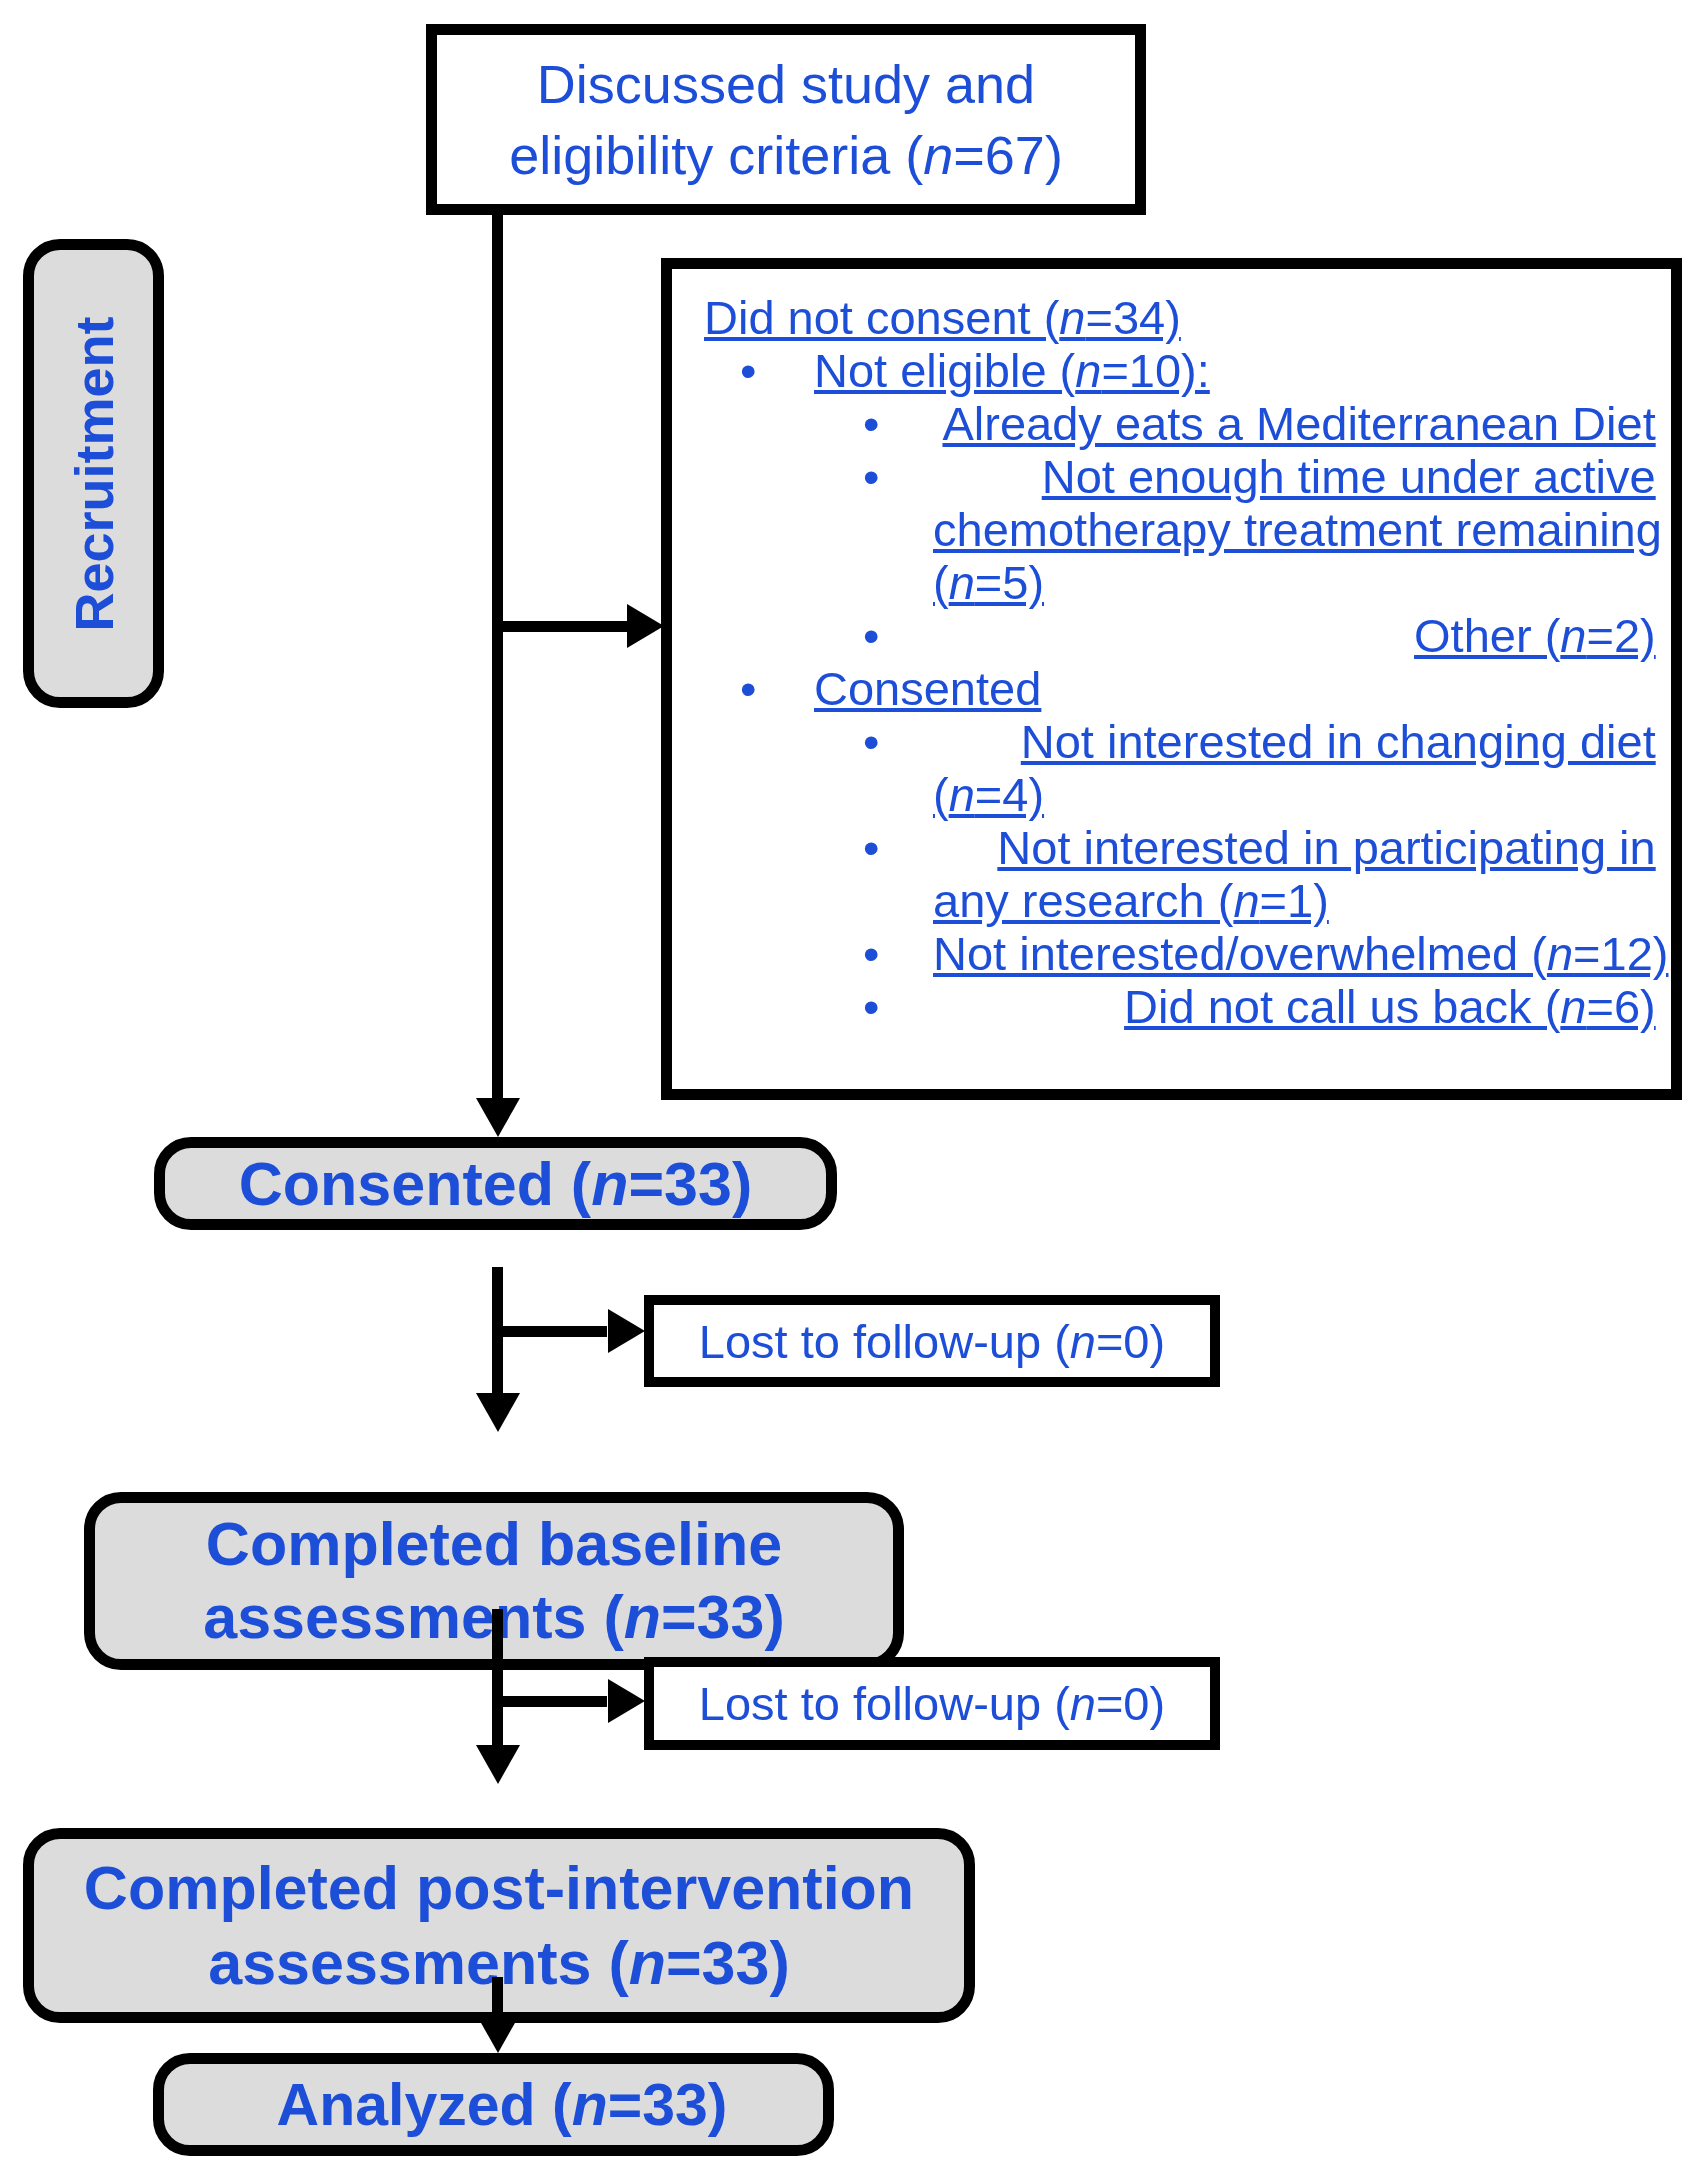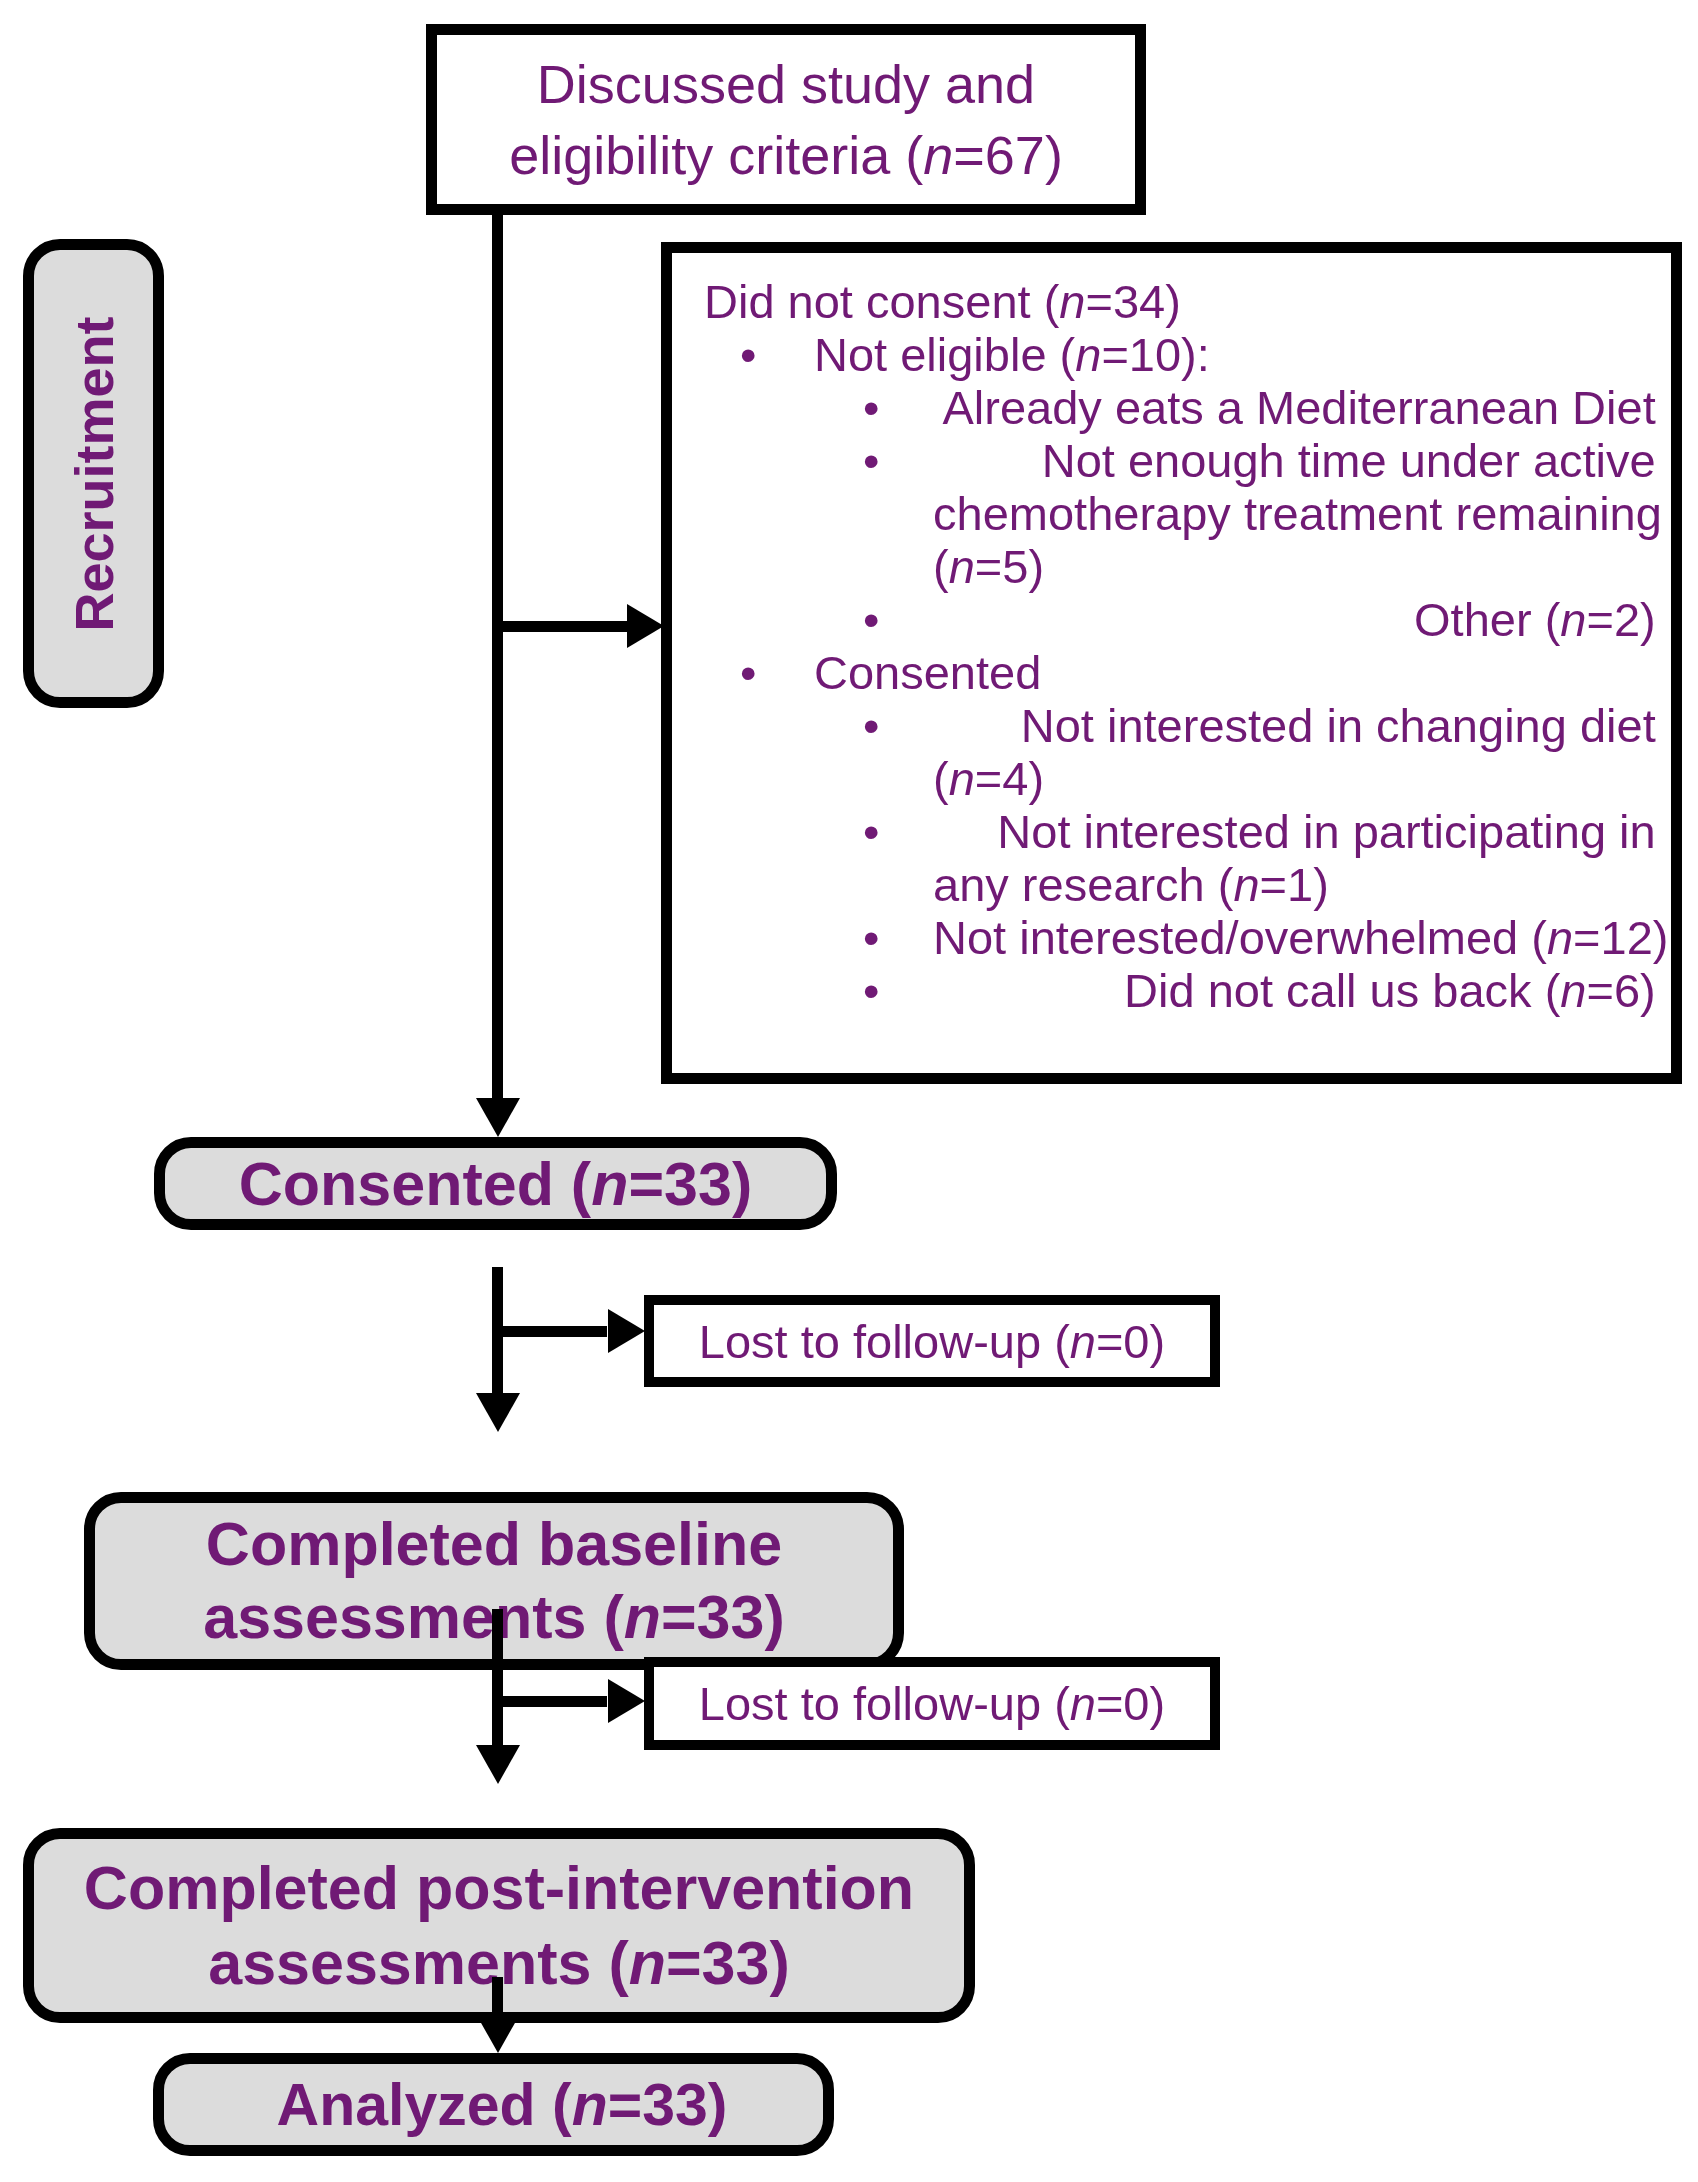--- a/index.html
+++ b/index.html
@@ -1,33 +1,33 @@
 <!DOCTYPE html>
 <html style="font-size:13.6px"><head>
 <meta charset="utf-8">
 <style>
   html,body{margin:0;padding:0;background:#ffffff;}
   #stage{
     position:relative;width:1698px;height:2182px;background:#ffffff;
-    font-family:"Liberation Sans", sans-serif;color:#701a75;
+    font-family:"Liberation Sans", sans-serif;color:#1d4ed8;
   }
   .abs{position:absolute;box-sizing:border-box;}
   
   .sqbox{background:#ffffff;border:11px solid #000;}
   .graybox{background:#dcdcdc;border:11px solid #000;border-radius:37px;}
   .center{display:flex;flex-direction:column;align-items:center;justify-content:center;text-align:center;}
   .bold{font-weight:700;}
   
   #top-box{left:426px;top:24px;width:720px;height:191px;font-size:54px;line-height:71px;}
   
   #recruitment{left:23px;top:239px;width:141px;height:469px;}
   #recruitment .rot{transform:rotate(-90deg);white-space:nowrap;font-size:54px;font-weight:700;}
   
-  #exclusion{left:661px;top:242px;width:1021px;height:842px;background:#fff;border:11px solid #000;
-             padding:22px 15.3px 0 32px;font-size:47px;line-height:53px;}
+  #exclusion{left:661px;top:258px;width:1021px;height:842px;background:#fff;border:11px solid #000;
+             padding:22px 15.3px 0 32px;font-size:47px;line-height:53px;text-decoration:underline;}
   #exclusion .xline{white-space:nowrap;position:relative;}
   #exclusion .l1{padding-left:110px;}
   #exclusion .l1::before{content:"\2022";position:absolute;left:36px;}
   #exclusion .l2{padding-left:229px;text-align:right;}
   #exclusion .l2::before{content:"\2022";position:absolute;left:159px;}
   #exclusion .l2c{padding-left:229px;}
   
   #consented{left:154px;top:1137px;width:683px;height:93px;font-size:61px;}
   #lost1{left:644px;top:1295px;width:576px;height:92px;border-width:10.2px;font-size:47px;}
   #lost2{left:644px;top:1657px;width:576px;height:93px;border-width:10.2px;font-size:47px;}

